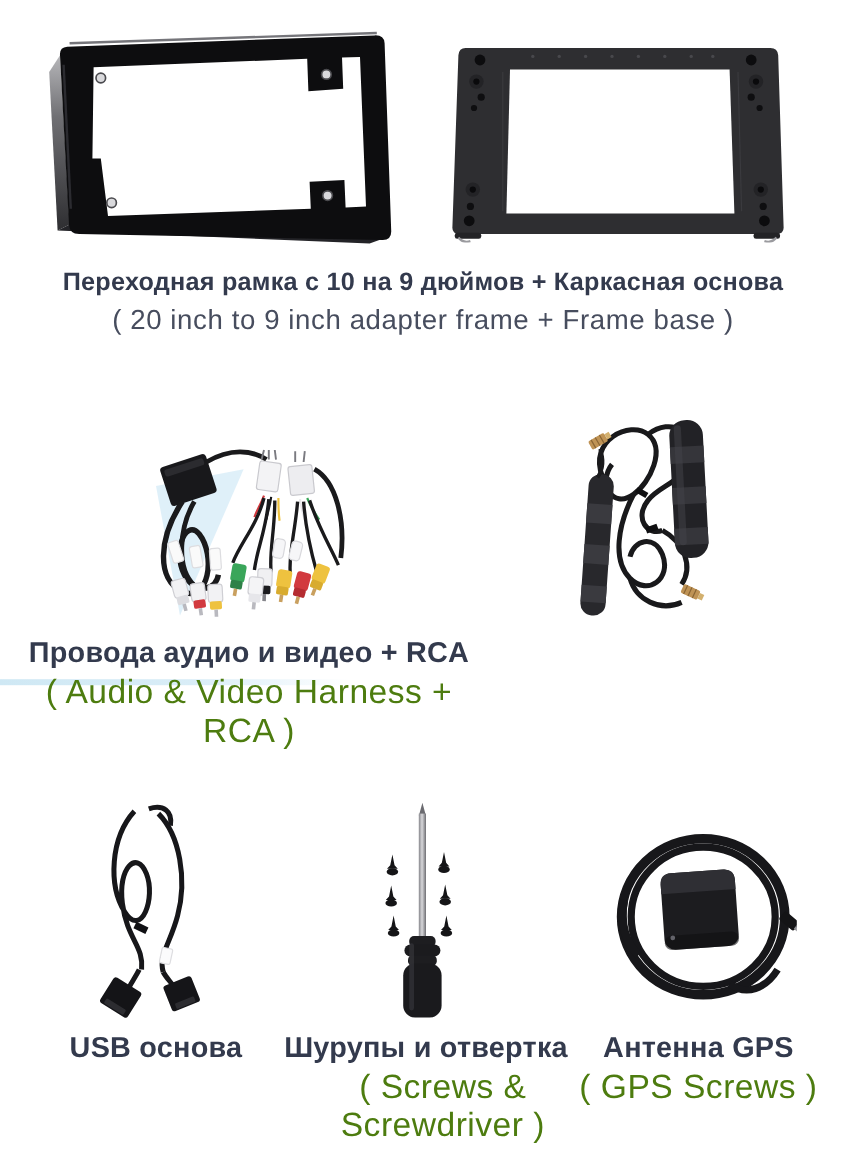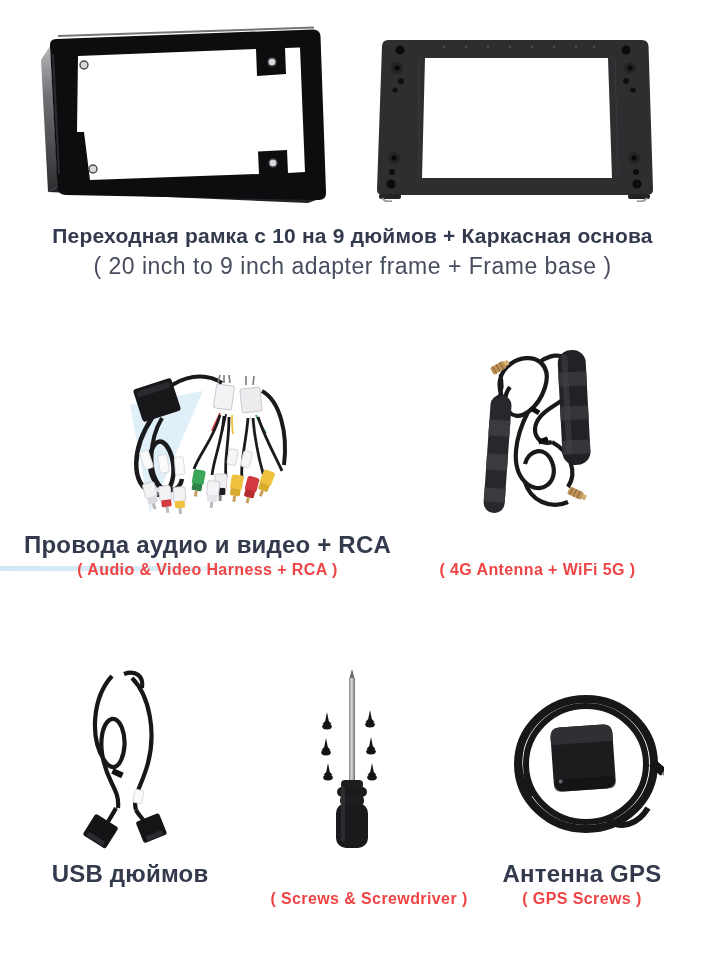--- a/index.html
+++ b/index.html
@@ -3,21 +3,21 @@
 <meta charset="utf-8">
 <style>
   html,body{margin:0;padding:0;background:#ffffff;}
   .page{
     position:relative;width:705px;height:970px;background:#ffffff;overflow:hidden;
     font-family:"Liberation Sans","DejaVu Sans",sans-serif;
   }
   .abs{position:absolute;}
   .caption{text-align:center;color:#343a4e;}
   .ru{font-weight:700;font-size:24px;letter-spacing:.2px;color:#333a4d;}
-  .en{font-weight:700;font-size:16px;letter-spacing:.4px;color:#ef4444;}
+  .en{font-weight:400;font-size:28px;letter-spacing:.4px;color:#4d7c0f;}
   .title-ru{font-weight:700;font-size:21px;letter-spacing:.2px;color:#333a4d;}
   .title-en{font-weight:400;font-size:23px;letter-spacing:.5px;color:#474d5e;}
   .blue-strip{
     position:absolute;left:0;top:566px;width:292px;height:5px;z-index:0;
     background:linear-gradient(to right,#cfe8f4 0%,#d9edf7 55%,rgba(217,237,247,0) 100%);
   }
   .caption-layer{z-index:2;}
   svg{display:block;}
 </style>
 </head>
@@ -237,23 +237,20 @@
     <rect x="50" y="66" width="10" height="5" fill="#0f0f11" transform="rotate(30 55 68)"></rect>
     <rect x="58" y="96" width="10" height="5" fill="#0f0f11" transform="rotate(-20 63 98)"></rect>
   </svg>
 
   <div class="abs caption caption-layer" style="left:15px;top:531px;width:385px;">
     <div class="ru">Провода аудио и видео + RCA</div>
   </div>
   <div class="abs caption caption-layer" style="left:15px;top:561px;width:385px;">
     <div class="en">( Audio &amp; Video Harness + RCA )</div>
   </div>
-  <div class="abs caption caption-layer" style="left:405px;top:561px;width:265px;">
-    <div class="en">( 4G Antenna + WiFi 5G )</div>
-  </div>
 
   <svg class="abs" style="left:80px;top:668px;" width="100" height="182" viewBox="0 0 100 182">
     <g stroke="#17171a" fill="none">
       <path d="M32,8 C12,30 10,70 24,92 C38,114 50,80 42,60 C34,40 18,55 22,85 C26,115 40,120 38,140" stroke-width="4.2"></path>
       <path d="M52,10 C70,28 76,65 68,95 C62,118 52,128 56,142" stroke-width="4.2"></path>
       <path d="M44,6 C56,2 64,8 62,20" stroke-width="4.2"></path>
       <path d="M36,140 C33,146 30,150 28,154" stroke-width="4.2"></path>
       <path d="M56,142 C58,146 62,150 64,153" stroke-width="4.2"></path>
     </g>
     <rect x="32" y="102" width="11" height="6" fill="#101013" transform="rotate(25 37 105)"></rect>
@@ -333,21 +330,24 @@
 
     <g transform="rotate(-4 71 65)">
       <rect x="40" y="34" width="62" height="64" rx="9" fill="#1c1c1f"></rect>
       <path d="M40,43 q0,-9 9,-9 l44,0 q9,0 9,9 l0,8 l-62,0 Z" fill="#2f2f34"></path>
       <rect x="40" y="86" width="62" height="12" rx="6" fill="#0f0f11" opacity="0.6"></rect>
       <circle cx="47" cy="88" r="2" fill="#63636a"></circle>
     </g>
   </svg>
 
   <div class="abs caption caption-layer" style="left:20px;top:860px;width:220px;">
-    <div class="ru">USB дюймов</div>
+    <div class="ru">USB основа</div>
+  </div>
+  <div class="abs caption caption-layer" style="left:235px;top:860px;width:240px;">
+    <div class="ru">Шурупы и отвертка</div>
   </div>
   <div class="abs caption caption-layer" style="left:249px;top:890px;width:240px;">
     <div class="en">( Screws &amp; Screwdriver )</div>
   </div>
   <div class="abs caption caption-layer" style="left:472px;top:860px;width:220px;">
     <div class="ru">Антенна GPS</div>
   </div>
   <div class="abs caption caption-layer" style="left:472px;top:890px;width:220px;">
     <div class="en">( GPS Screws )</div>
   </div>

